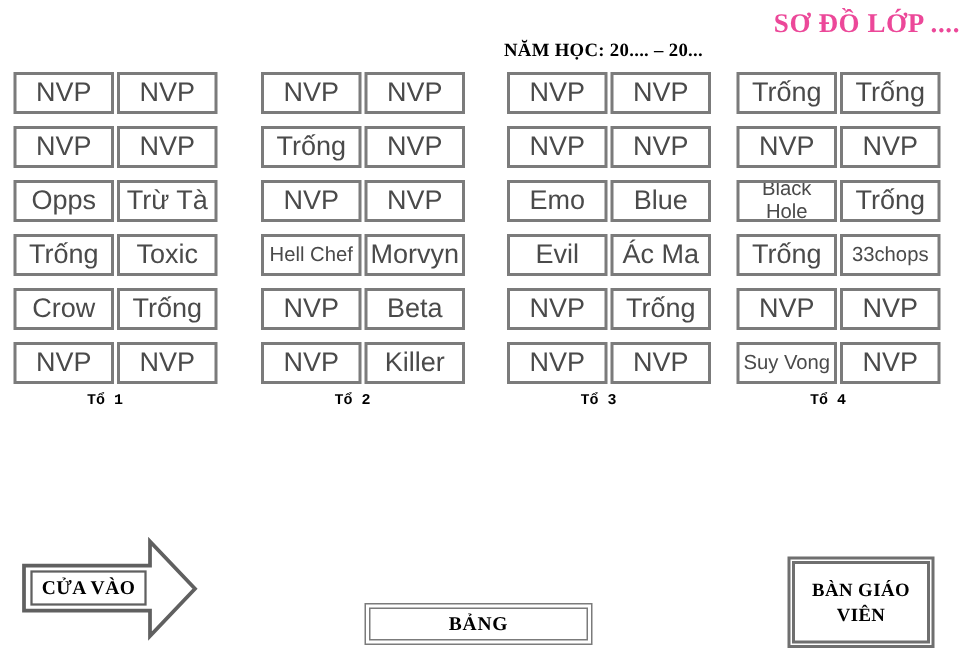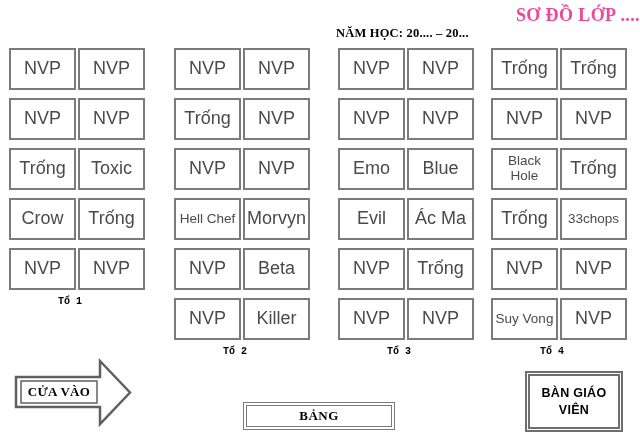--- a/index.html
+++ b/index.html
@@ -15,21 +15,21 @@
   .subtitle {
     position:absolute; top:26px; left:336px;
     font-family:Liberation Serif, serif; font-weight:bold; font-size:12.5px;
     letter-spacing:0.2px; color:#000;
   }
   .group { position:absolute; top:48px; width:136px; }
   .group.g1 { left:9px; }
   .group.g2 { left:174px; }
   .group.g3 { left:338px; }
   .group.g4 { left:491px; }
-  .pair { display:flex; gap:2px; height:42px; margin-bottom:8px; }
+  .pair { display:flex; gap:2px; height:28px; margin-bottom:8px; }
   .seat {
     flex:1 1 0; border:2px solid #7b7b7b; background:#fff;
     display:flex; align-items:center; justify-content:center;
     text-align:center; font-size:18px; color:#4a4a4a; line-height:1.1;
     padding:0 1px; overflow:hidden;
   }
   .seat.small { font-size:13.5px; }
   .group-label {
     margin-top:-2px; text-align:center; transform:translateX(-7px);
     font-family:Liberation Mono, monospace; font-weight:bold; font-size:10px; color:#000;
@@ -45,21 +45,21 @@
     position:absolute; left:243px; top:402px; width:152px; height:28px;
     box-sizing:border-box; border:4px double #7b7b7b; background:#fff;
     display:flex; align-items:center; justify-content:center;
     font-family:"Liberation Serif", serif; font-weight:bold; font-size:13px;
     letter-spacing:0.5px; color:#000;
   }
   .teacher-desk {
     position:absolute; left:525px; top:371px; width:98px; height:61px;
     box-sizing:border-box; border:5px double #6f6f6f; background:#fff;
     display:flex; align-items:center; justify-content:center; text-align:center;
-    font-family:Liberation Sans, sans-serif; font-weight:bold; font-size:12.5px;
+    font-family:Liberation Serif, serif; font-weight:bold; font-size:12.5px;
     line-height:1.3; letter-spacing:0.3px; color:#000; padding:0 6px;
   }
 </style>
 </head>
 <body>
 
 <div class="page">
 
   <div class="title">SƠ ĐỒ LỚP ....</div>
   <div class="subtitle">NĂM HỌC: 20.... – 20...</div>
@@ -70,20 +70,24 @@
     <div class="pair">
       <div class="seat">NVP</div>
       <div class="seat">NVP</div>
     </div>
 
     <div class="pair">
       <div class="seat">NVP</div>
       <div class="seat">NVP</div>
     </div>
 
+    <div class="pair">
+      <div class="seat">Opps</div>
+      <div class="seat">Trừ Tà</div>
+    </div>
 
     <div class="pair">
       <div class="seat">Trống</div>
       <div class="seat">Toxic</div>
     </div>
 
     <div class="pair">
       <div class="seat">Crow</div>
       <div class="seat">Trống</div>
     </div>

